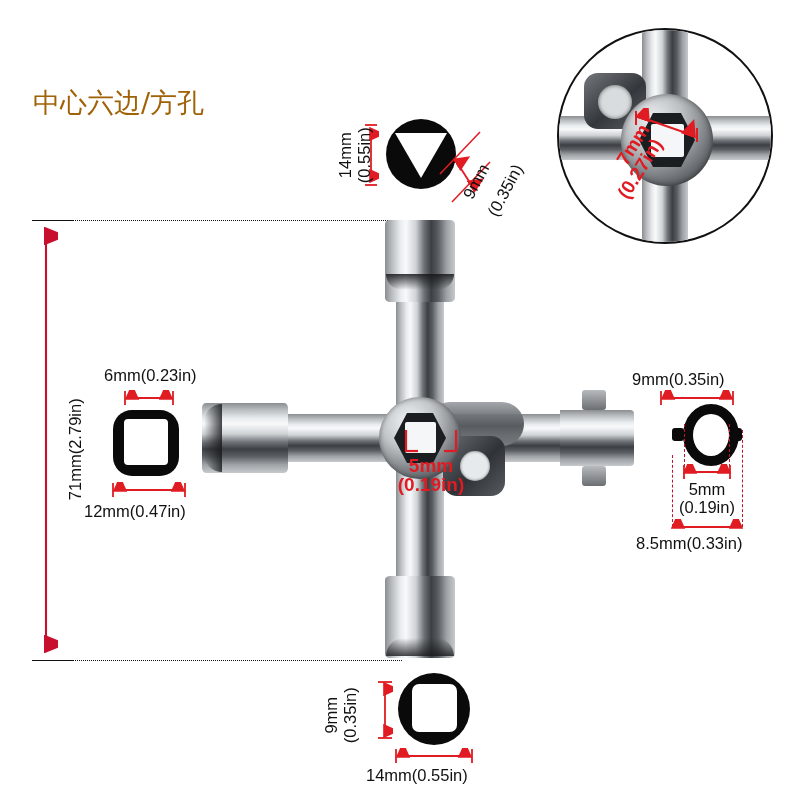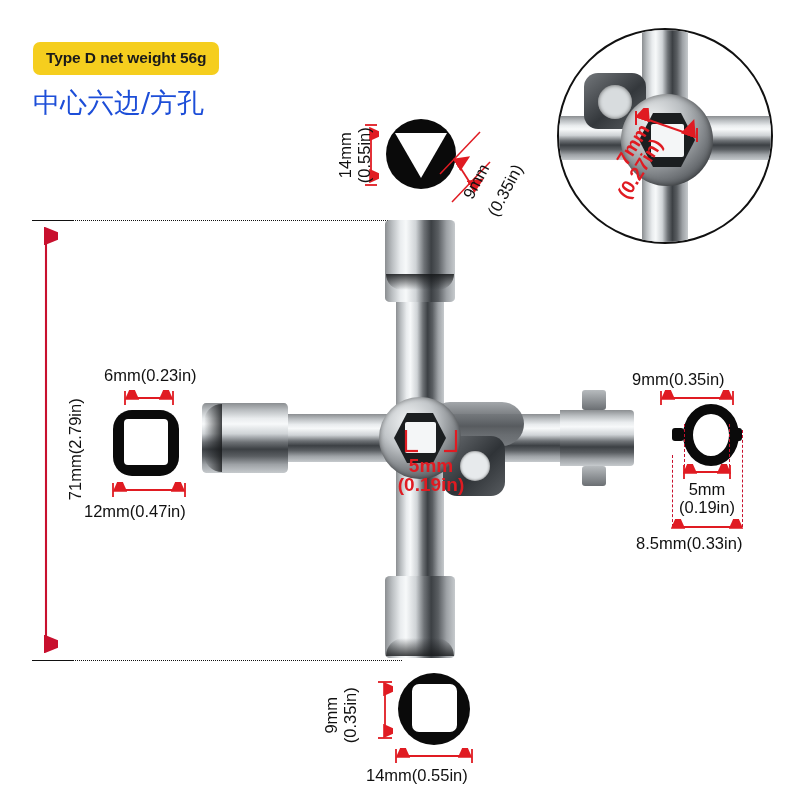--- a/index.html
+++ b/index.html
@@ -22,21 +22,21 @@
     padding: 7px 13px 8px 13px;
     font-size: 15.5px;
     font-weight: bold;
     color: #1a1a1a;
     letter-spacing: -0.1px;
     white-space: nowrap;
   }
   #cn-title {
     left: 33px; top: 85px;
     font-size: 27px;
-    color: #1d4ed8;
+    color: #a16207;
     white-space: nowrap;
     font-family: "DejaVu Sans", sans-serif;
   }
 
   
   .guide { height: 0; border-top: 1.6px dotted #111; }
   .guide-solid { height: 0; border-top: 1.6px solid #111; }
 
   
   .dim {
@@ -170,21 +170,20 @@
     border: 2.4px solid #111; border-radius: 50%;
     overflow: hidden; background: #fff;
   }
   #inset-inner { position: absolute; inset: 0; }
 </style>
 </head>
 <body>
 
 <div id="stage">
 
-  <div class="abs" id="badge">Type D net weight 56g</div>
   <div class="abs" id="cn-title">中心六边/方孔</div>
 
   <div class="abs guide-solid" style="left:32px; top:220px; width:42px;"></div>
   <div class="abs guide" style="left:72px; top:220px; width:330px;"></div>
   <div class="abs guide-solid" style="left:32px; top:660px; width:42px;"></div>
   <div class="abs guide" style="left:72px; top:660px; width:330px;"></div>
 
   <svg class="abs" style="left:34px; top:222px;" width="24" height="436" viewBox="0 0 24 436">
     <defs>
       <marker id="mUp" markerWidth="9" markerHeight="11" refX="4.5" refY="10" orient="auto">

